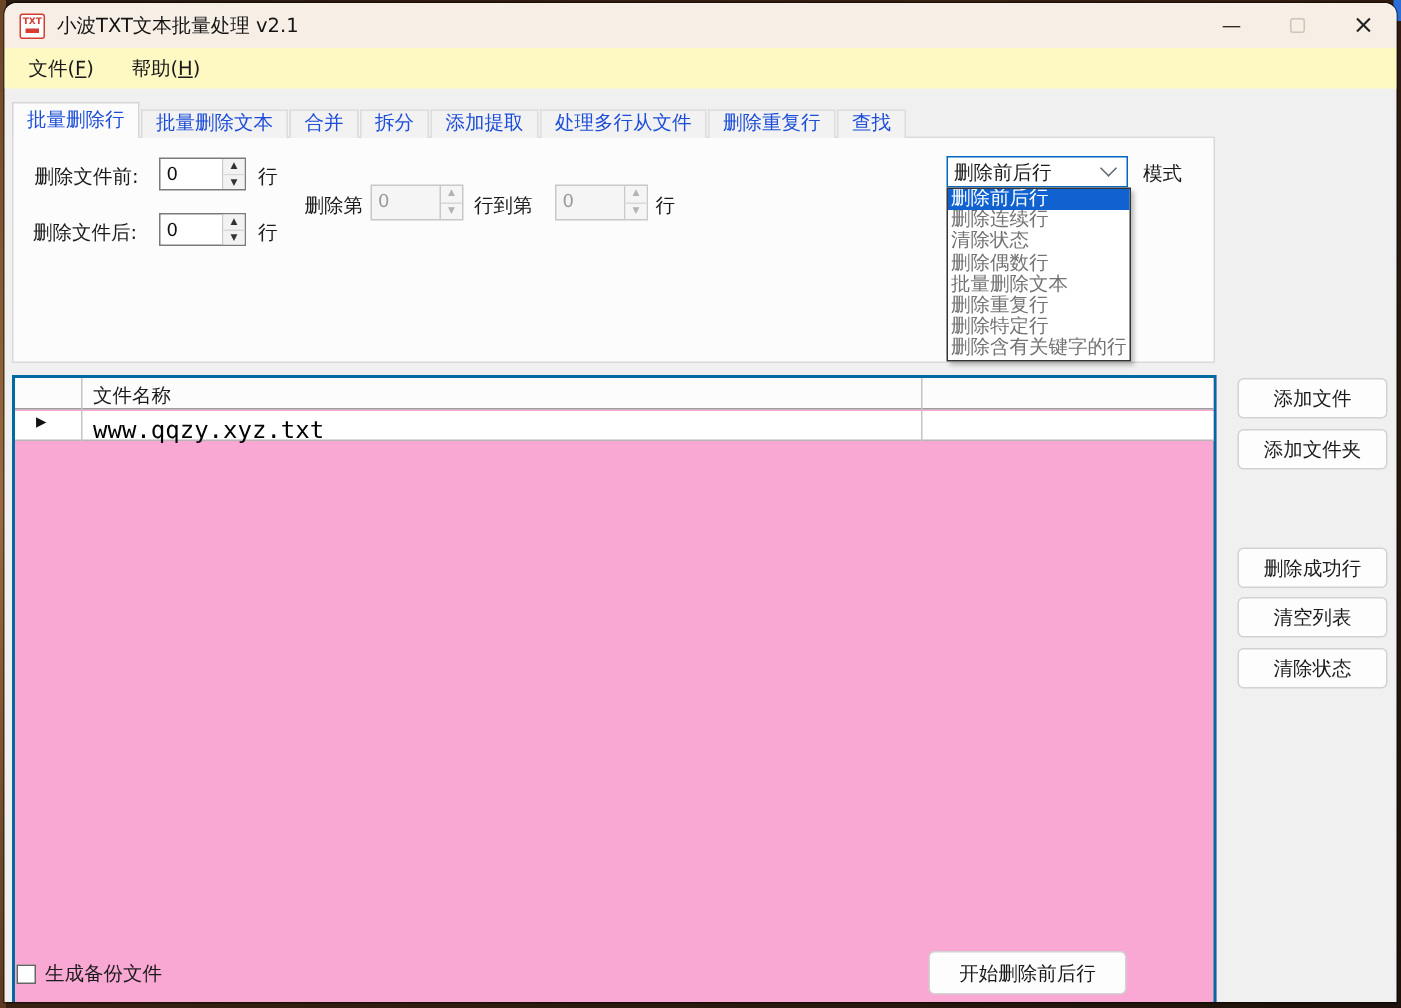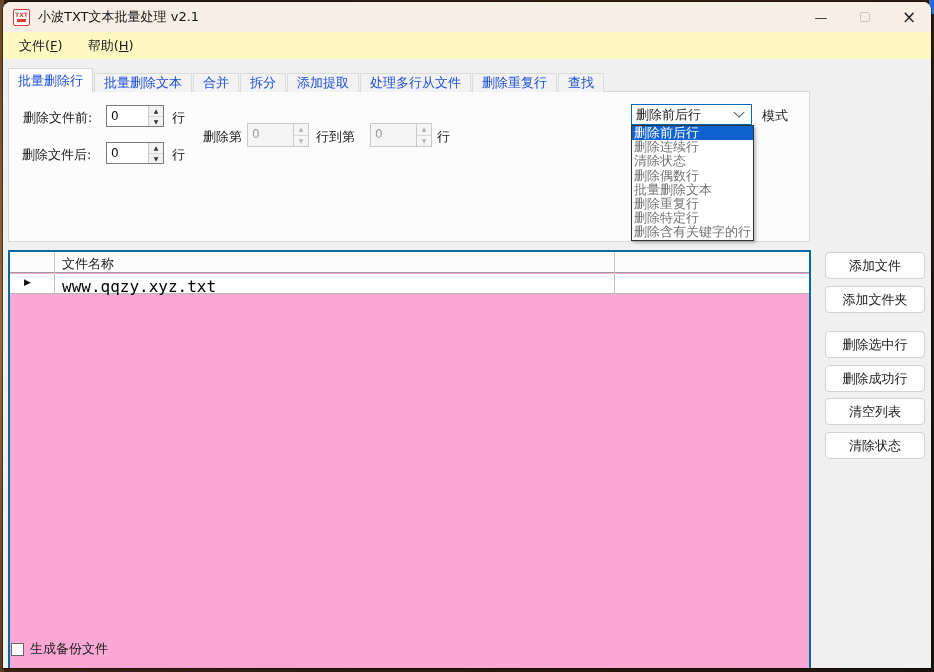--- a/index.html
+++ b/index.html
@@ -190,23 +190,23 @@
     </div>
     <div class="g-row"></div>
     <div class="g-vline v1"></div>
     <div class="g-vline v2"></div>
     <span class="g-marker">▶</span>
     <span class="g-cell-name">www.qqzy.xyz.txt</span>
   </div>
 
   <div class="side-btn" style="top:250px;">添加文件</div>
   <div class="side-btn" style="top:284px;">添加文件夹</div>
-  <div class="side-btn" style="top:329px;">删除选中行</div>
   <div class="side-btn" style="top:363px;">删除成功行</div>
   <div class="side-btn" style="top:396px;">清空列表</div>
   <div class="side-btn" style="top:430px;">清除状态</div>
 
   <div class="chk-wrap">
     <span class="chk-box"></span>
     <span class="chk-label">生成备份文件</span>
   </div>
+  <div class="start-btn">开始删除前后行</div>
 
 </div>
 
 </body></html>

